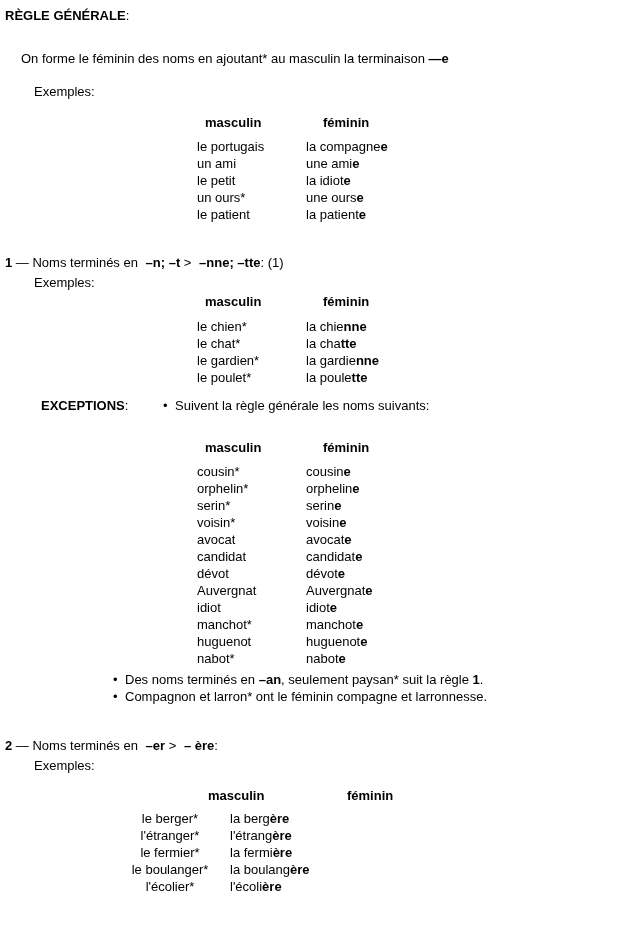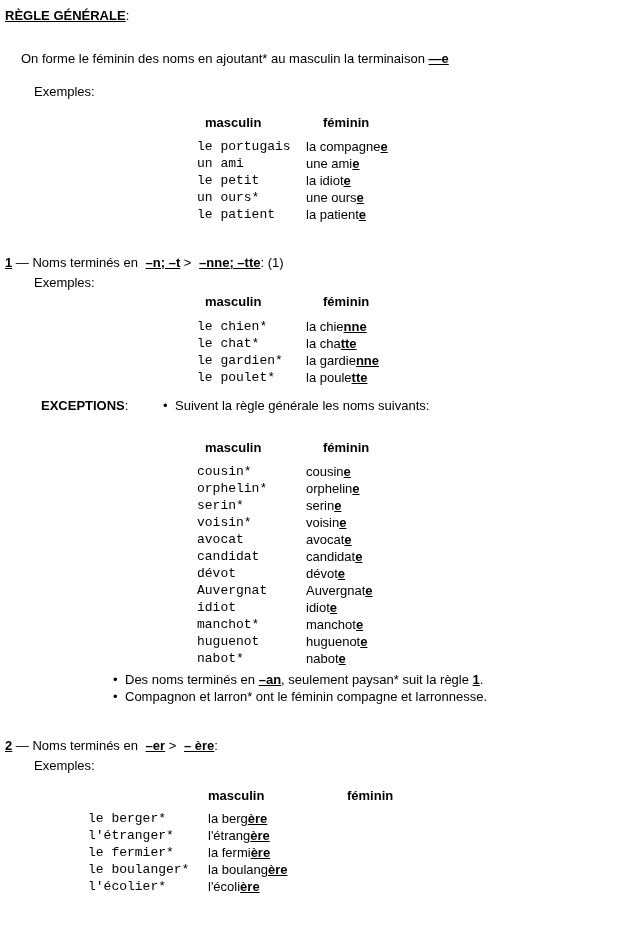--- a/index.html
+++ b/index.html
@@ -9,38 +9,38 @@
     height: 932px;
     box-sizing: border-box;
     padding: 7px 8px 0 5px;
     background: #ffffff;
     color: #000000;
     font-family: "Liberation Sans", "DejaVu Sans", sans-serif;
     font-size: 13px;
     line-height: 17px;
     overflow: hidden;
   }
-  b, .bold { font-weight: bold; text-decoration: underline; }
+  b, .bold { font-weight: bold; }
   .title { margin: 0 0 26px 0; }
   .intro { margin: 16px; }
   .exemples { margin: 0 0 0 29px; }
   .exemples.gap3 { margin-top: 3px; }
 
   .thead { display: flex; font-weight: bold; margin-top: 14px; margin-left: 200px; }
   .thead .h1 { width: 118px; }
   .thead.th2 { margin-top: 2px; }
   .thead.th3 { margin-top: 25px; }
   .thead.th4 { margin-top: 13px; margin-left: 203px; }
   .thead.th4 .h1 { width: 139px; }
 
   .tbody { margin-top: 7px; margin-left: 192px; }
   .tbody.tb2 { margin-top: 8px; }
-  .tbody.tb4 { margin-top: 6px; margin-left: 83px; }
+  .tbody.tb4 { margin-top: 6px; margin-left: 105px; text-align: center; }
   .trow { display: flex; }
-  .trow .c1 { width: 109px; flex: 0 0 auto; font-family: Liberation Mono, monospace; }
+  .trow .c1 { width: 109px; flex: 0 0 auto; }
   .tbody.tb4 .trow .c1 { width: 120px; }
 
   .sec-heading { margin: 31px 0 0 0; }
   .sec-heading.sec2 { margin-top: 32px; }
   .sec-heading .sp { margin-left: 4px; }
 
   .exceptions-line { display: flex; margin-top: 11px; }
   .exceptions-line .exc-label { width: 122px; flex: 0 0 auto; font-weight: bold; padding-left: 36px; }
   .exceptions-line .exc-label .colon { font-weight: normal; }
   .bullet { display: inline-block; width: 12px; flex: 0 0 auto; }

